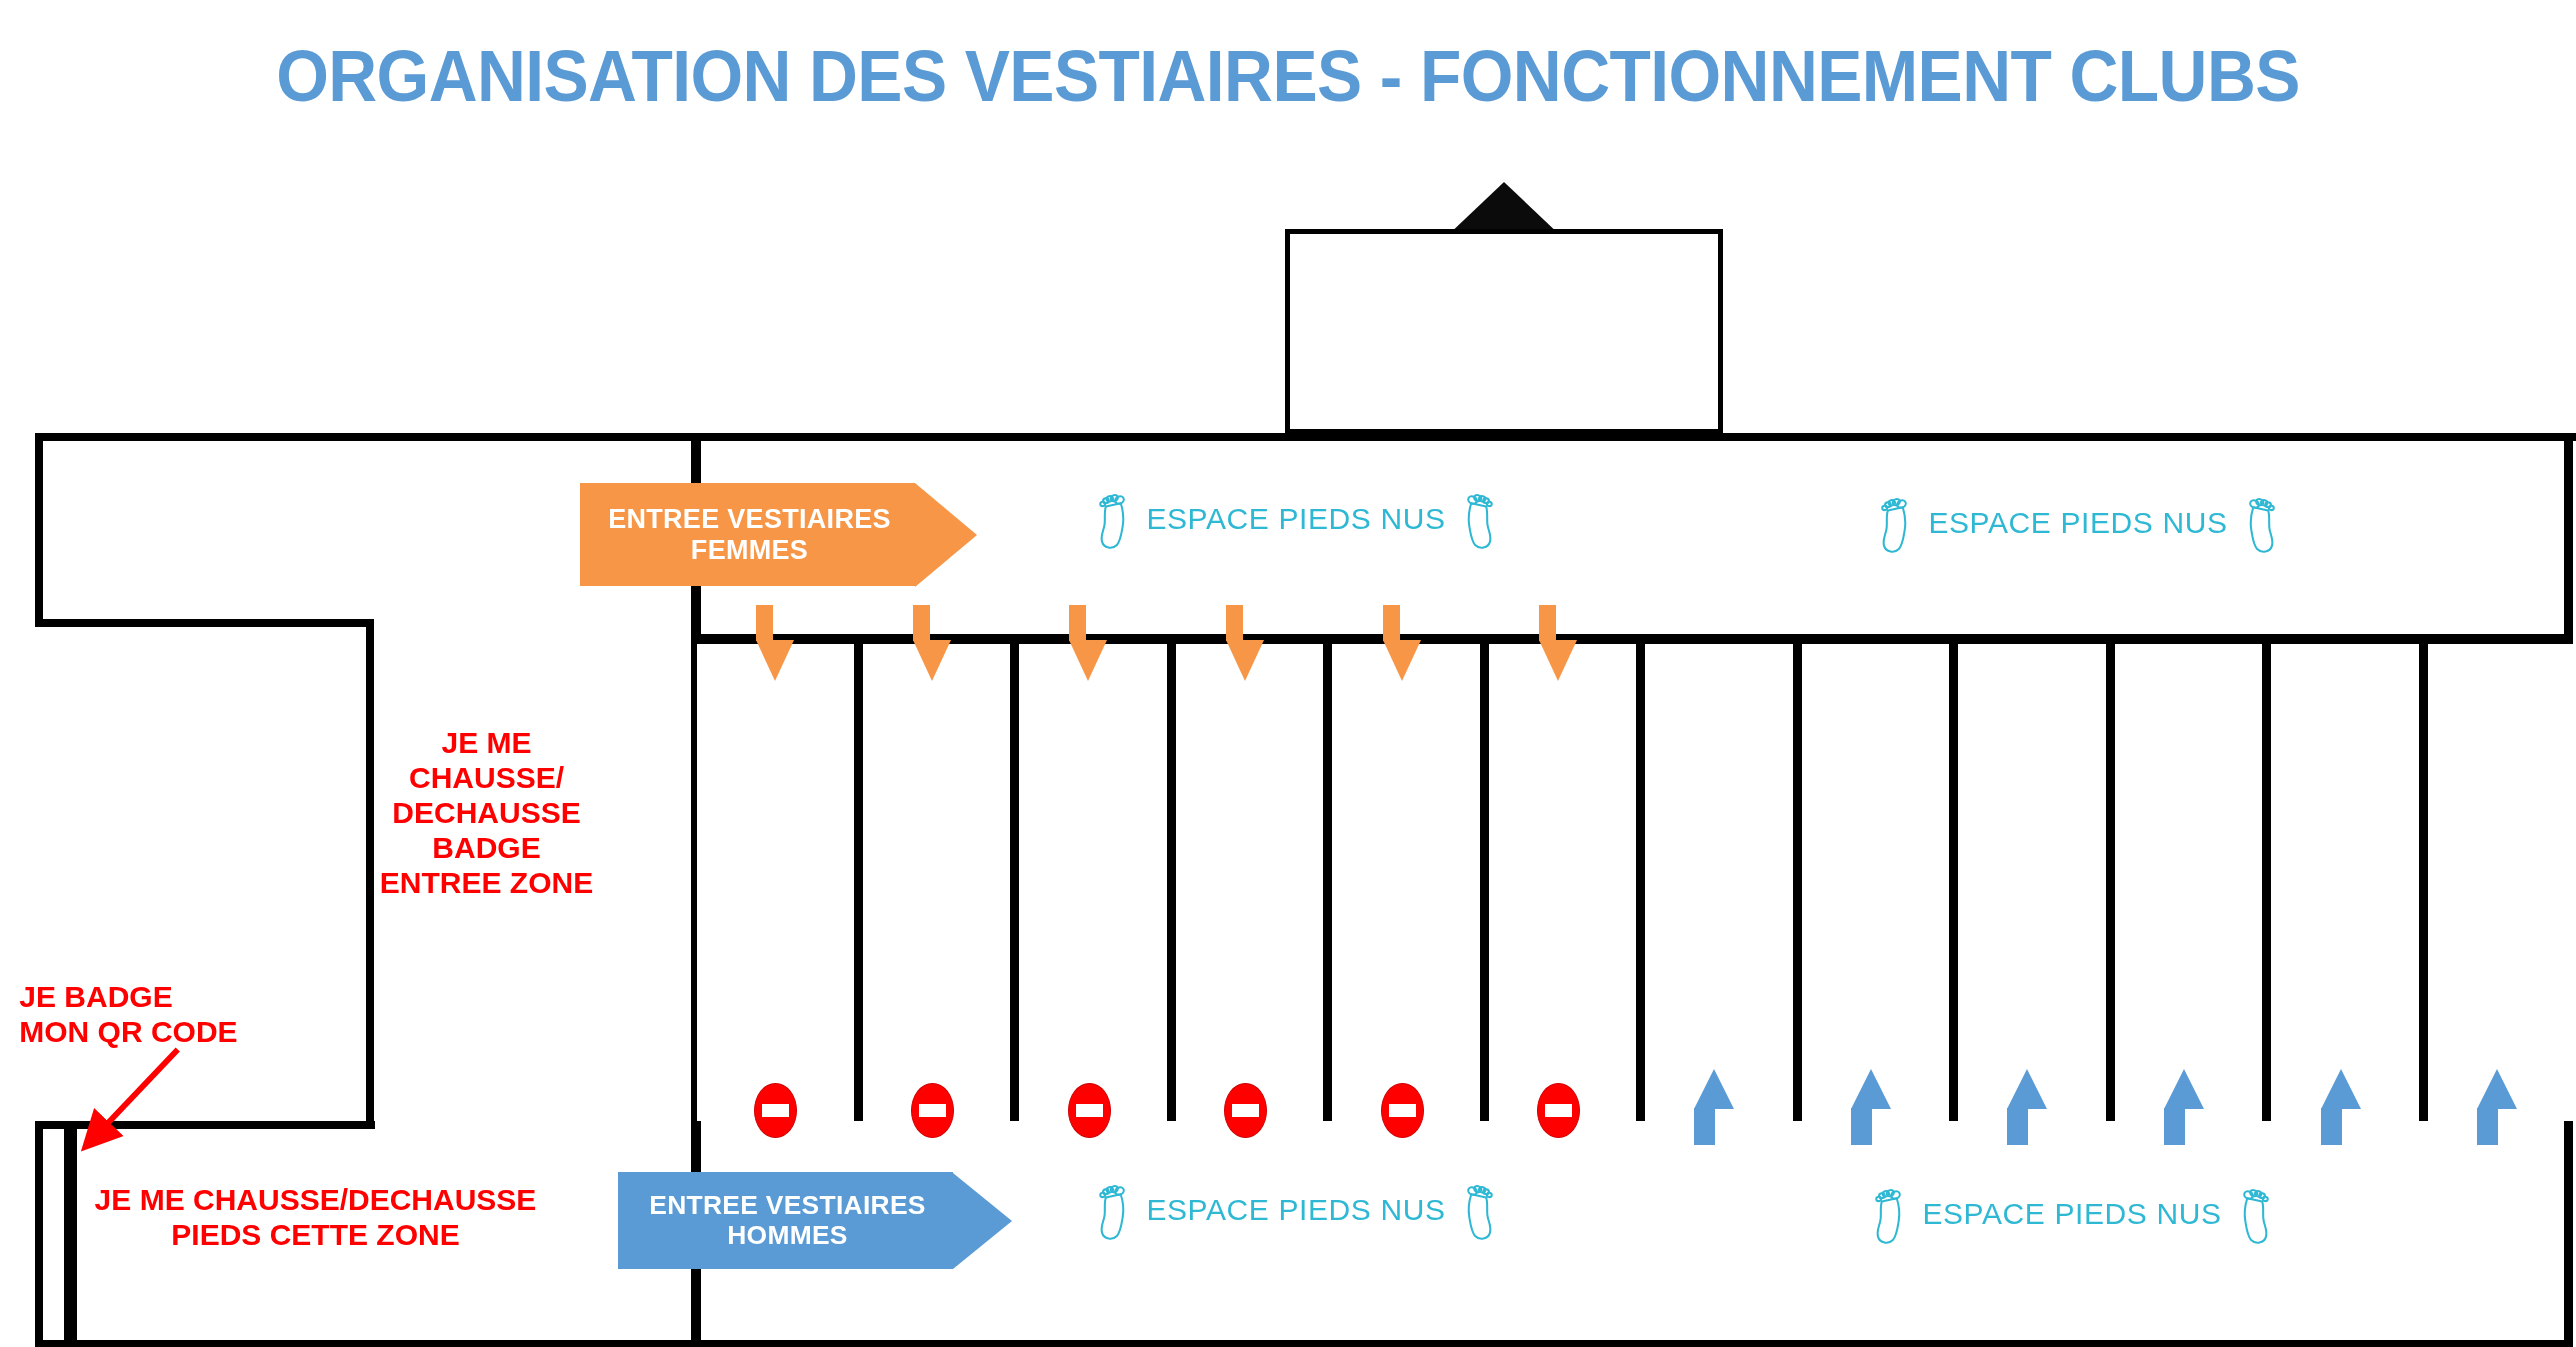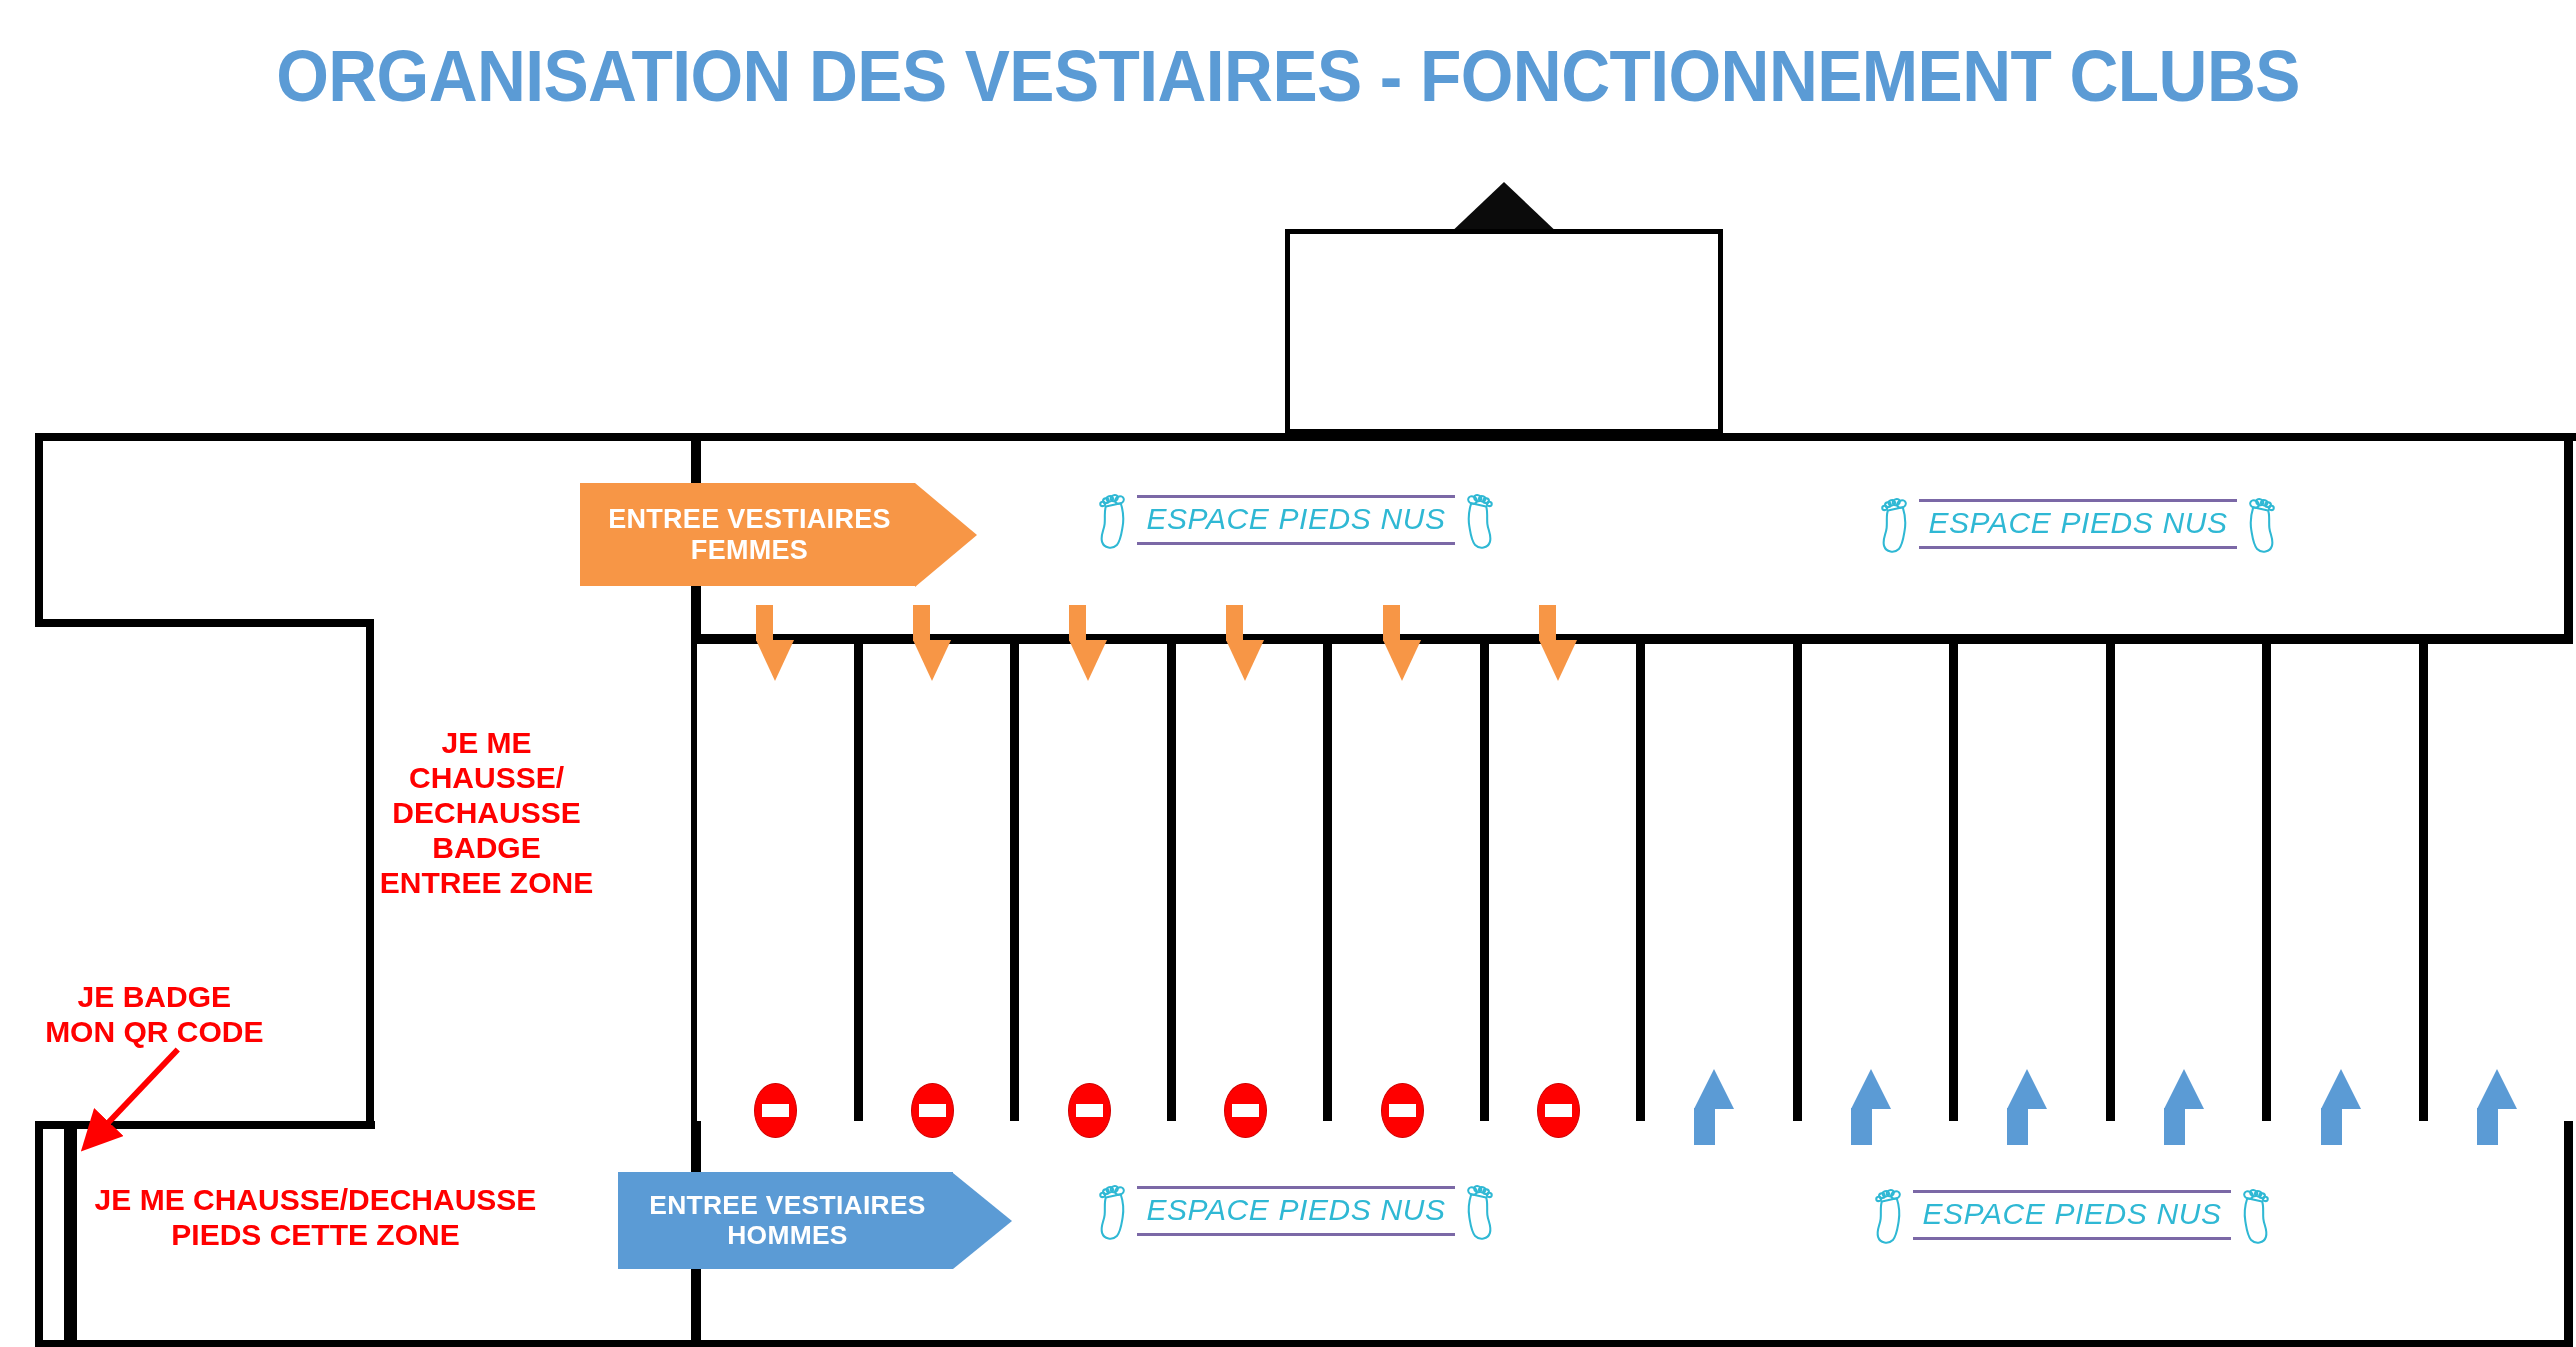--- a/index.html
+++ b/index.html
@@ -81,32 +81,32 @@
   .banner .tip{width:0;height:0;}
   #banner-femmes{left:580px;top:483px;height:103px;}
   #banner-femmes .body{background:#F79646;font-size:27px;width:335px;letter-spacing:0.3px;}
   #banner-femmes .tip{border-top:52px solid transparent;border-bottom:52px solid transparent;border-left:62px solid #F79646;}
   #banner-hommes{left:618px;top:1172px;height:97px;}
   #banner-hommes .body{background:#5B9BD5;font-size:26.4px;width:335px;letter-spacing:0.3px;}
   #banner-hommes .tip{border-top:48px solid transparent;border-bottom:48px solid transparent;border-left:59px solid #5B9BD5;}
 
   
   .pieds-nus{position:absolute;z-index:9;display:flex;align-items:center;gap:6.4px;}
-  .pieds-nus .txtwrap{display:flex;flex-direction:column;justify-content:center;font-style:italic;}
+  .pieds-nus .txtwrap{display:flex;flex-direction:row;justify-content:center;}
   .pieds-nus .rule{height:3.2px;background:#7B68A6;width:100%;}
   .pieds-nus .txt{
     font-size:30px;color:#2FB8D4;letter-spacing:0.6px;white-space:nowrap;
     padding:3.9px 9px 5.2px 9px;font-weight:400;
   }
   .foot{flex:0 0 auto;}
 
   
   .red-note{position:absolute;color:#FF0000;font-weight:bold;z-index:9;line-height:1.17;}
   #note-chausse-zone{left:377px;top:725px;width:219px;text-align:center;font-size:30px;}
-  #note-badge{left:19.3px;top:979px;width:270px;text-align:center;font-size:30px;}
+  #note-badge{left:19.3px;top:979px;width:270px;text-align:left;font-size:30px;}
   #note-chausse-bottom{left:77px;top:1182px;width:477px;text-align:center;font-size:30px;}
   #badge-arrow{position:absolute;left:52px;top:1043px;z-index:9;}
 </style>
 </head>
 <body>
 
 <div class="stage">
 
   <div id="page-title">ORGANISATION DES VESTIAIRES - FONCTIONNEMENT CLUBS</div>
 

